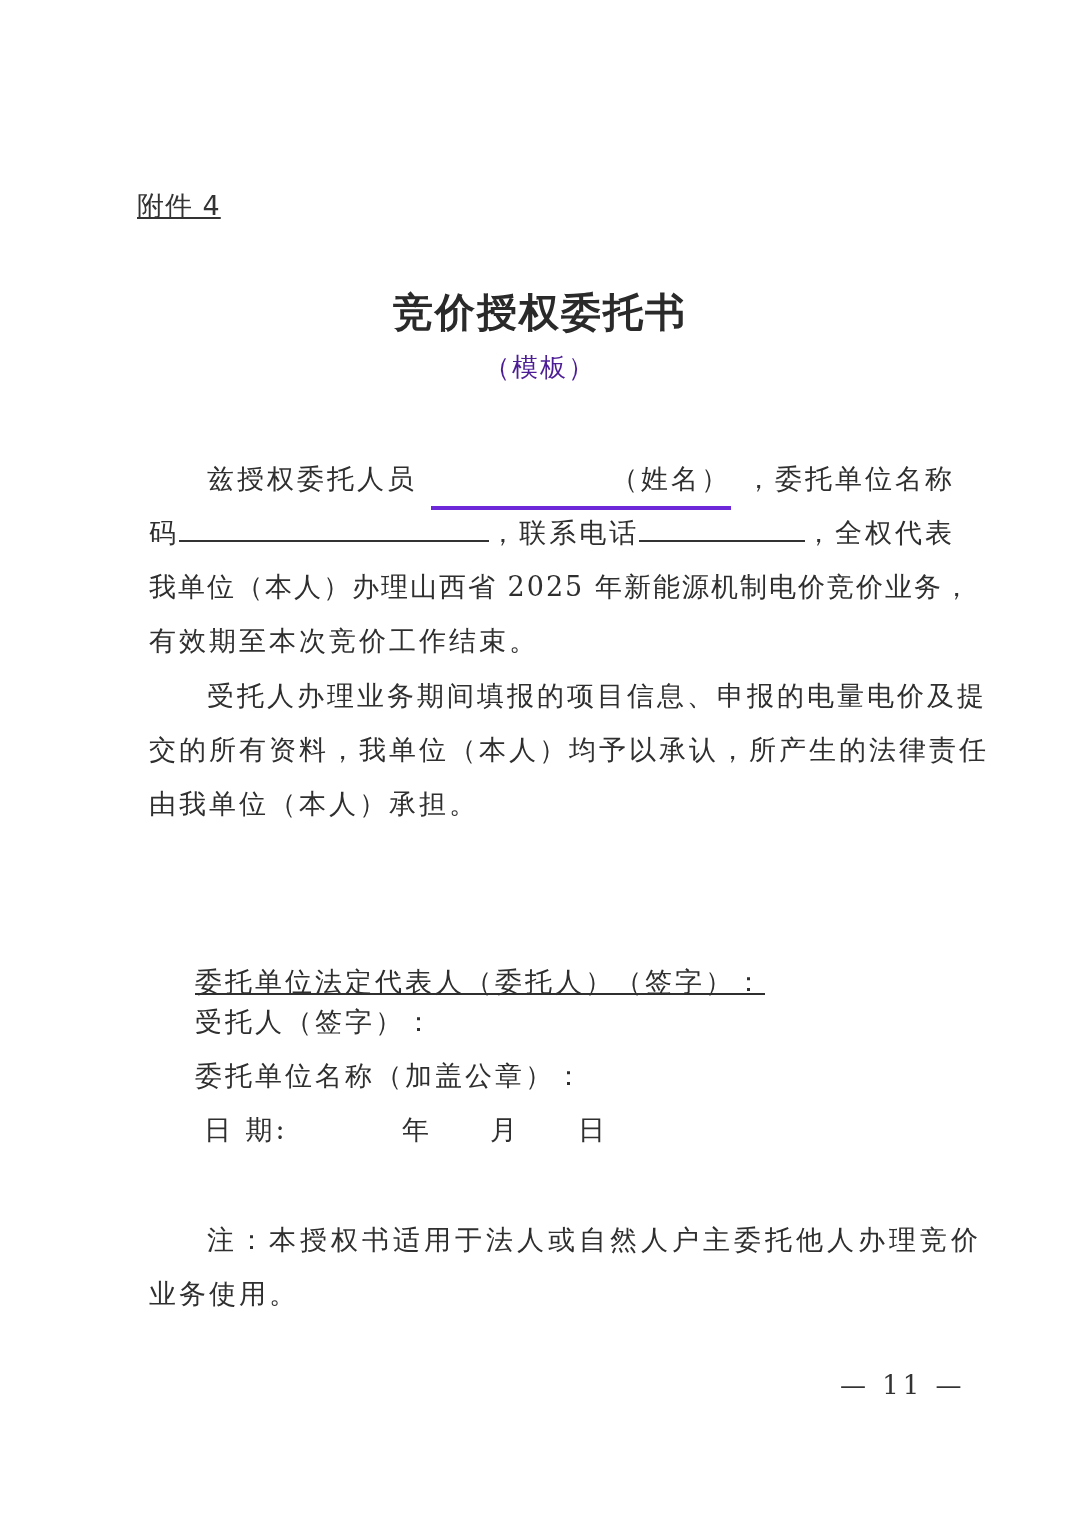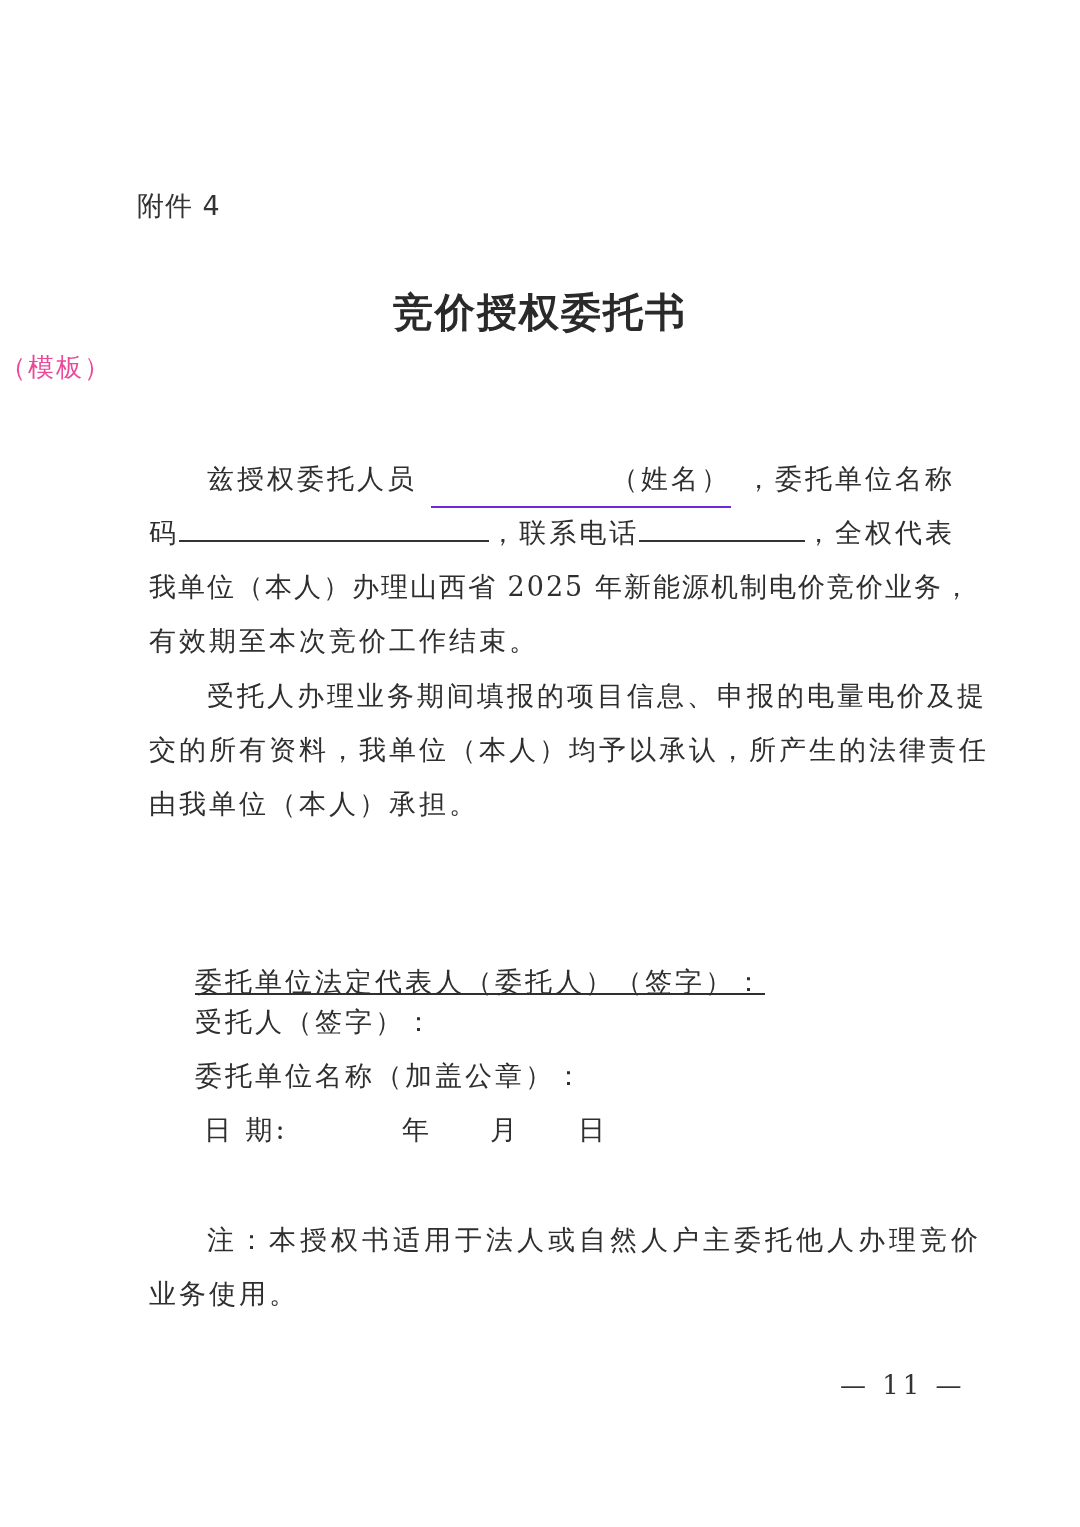--- a/index.html
+++ b/index.html
@@ -15,34 +15,35 @@
       color: #2b2b2b;
       font-family: "DejaVu Serif", "Liberation Serif", serif;
     }
     .abs { position: absolute; }
     .attachment {
       left: 137px; top: 188px;
       font-size: 27px;
       font-family: "DejaVu Sans", "Liberation Sans", sans-serif;
       color: #333;
       letter-spacing: 1px;
+      text-decoration: underline;
     }
     .title {
       left: 0; width: 1080px; top: 285px;
       text-align: center;
       font-size: 40px;
       font-weight: bold;
       color: #2a2a2a;
       letter-spacing: 2px;
     }
     .subtitle {
       left: 0; width: 1080px; top: 350px;
-      text-align: left;
+      text-align: center;
       font-size: 26px;
-      color: #ec4899;
+      color: #4c1d95;
       letter-spacing: 2px;
     }
     .line {
       left: 137px;
       width: 806px;
       font-size: 27px;
       line-height: 54px;
       height: 54px;
       white-space: nowrap;
       color: #2f2f2f;
@@ -53,21 +54,21 @@
       display: flex;
       justify-content: space-between;
       align-items: baseline;
     }
     .blank {
       display: inline-block;
       border-bottom: 2px solid #333;
       height: 30px;
       vertical-align: baseline;
     }
-    .u { border-bottom: 2px solid #6d28d9; }
+    .u { border-bottom: 4px solid #6d28d9; }
     .indent { padding-left: 58px; width: 748px; }
     .sig {
       left: 195px;
       font-size: 27px;
       line-height: 54px;
       white-space: nowrap;
       color: #2f2f2f;
       letter-spacing: 3px;
     }
     .pagenum {

